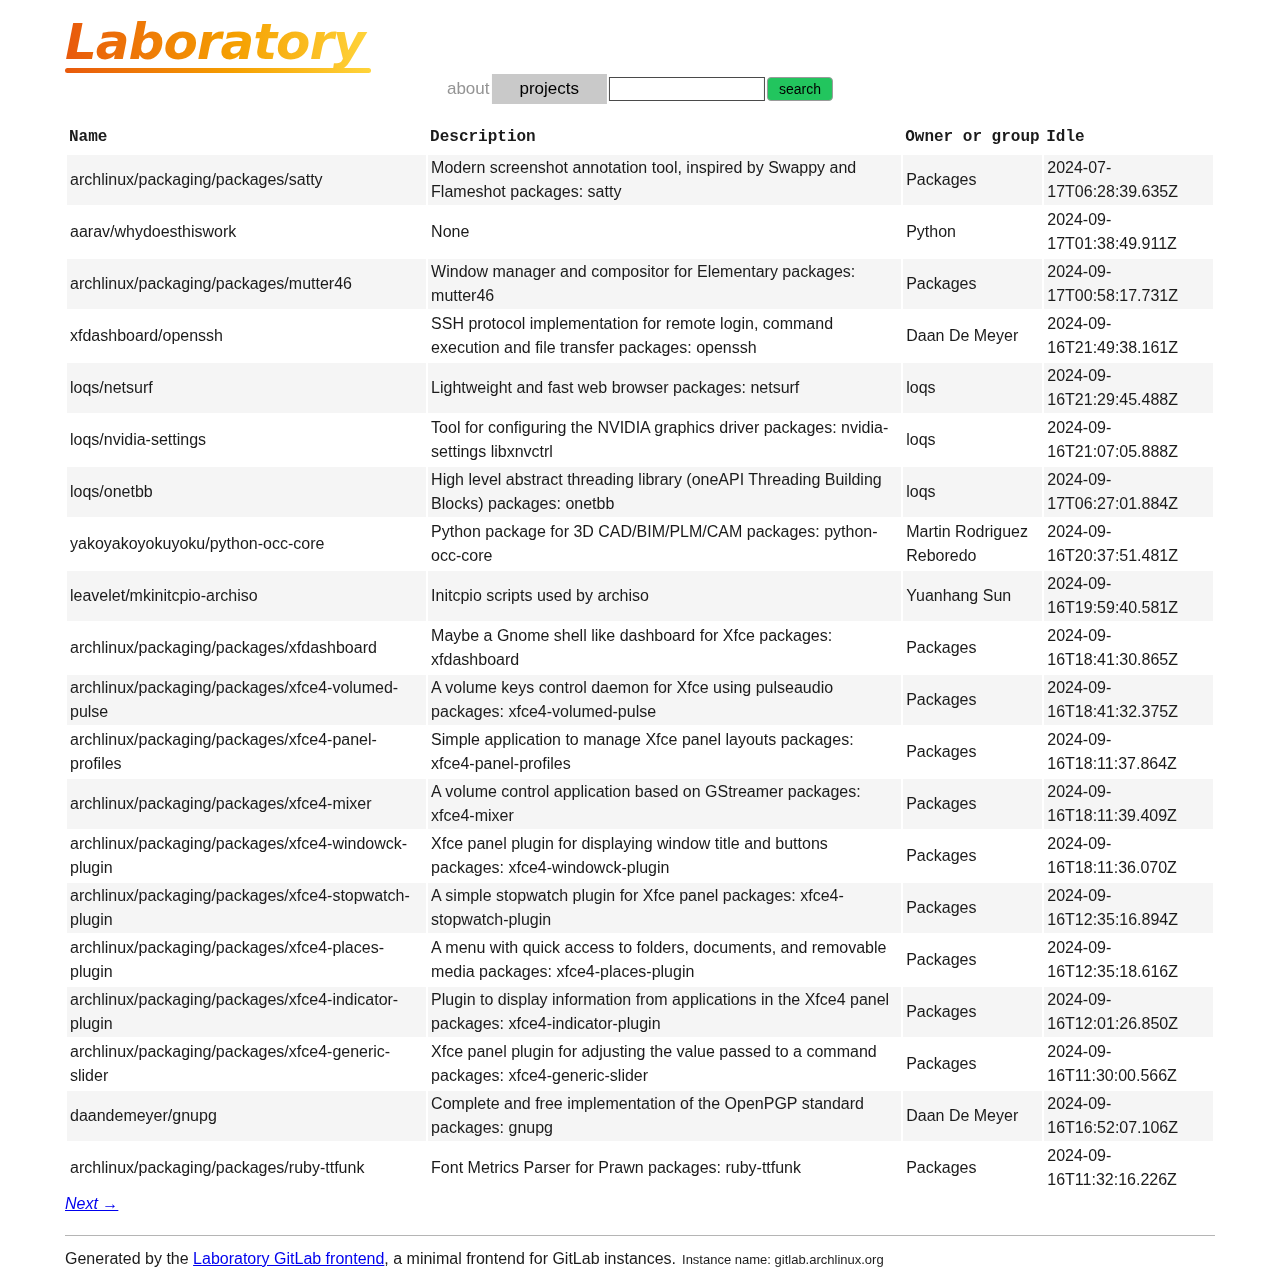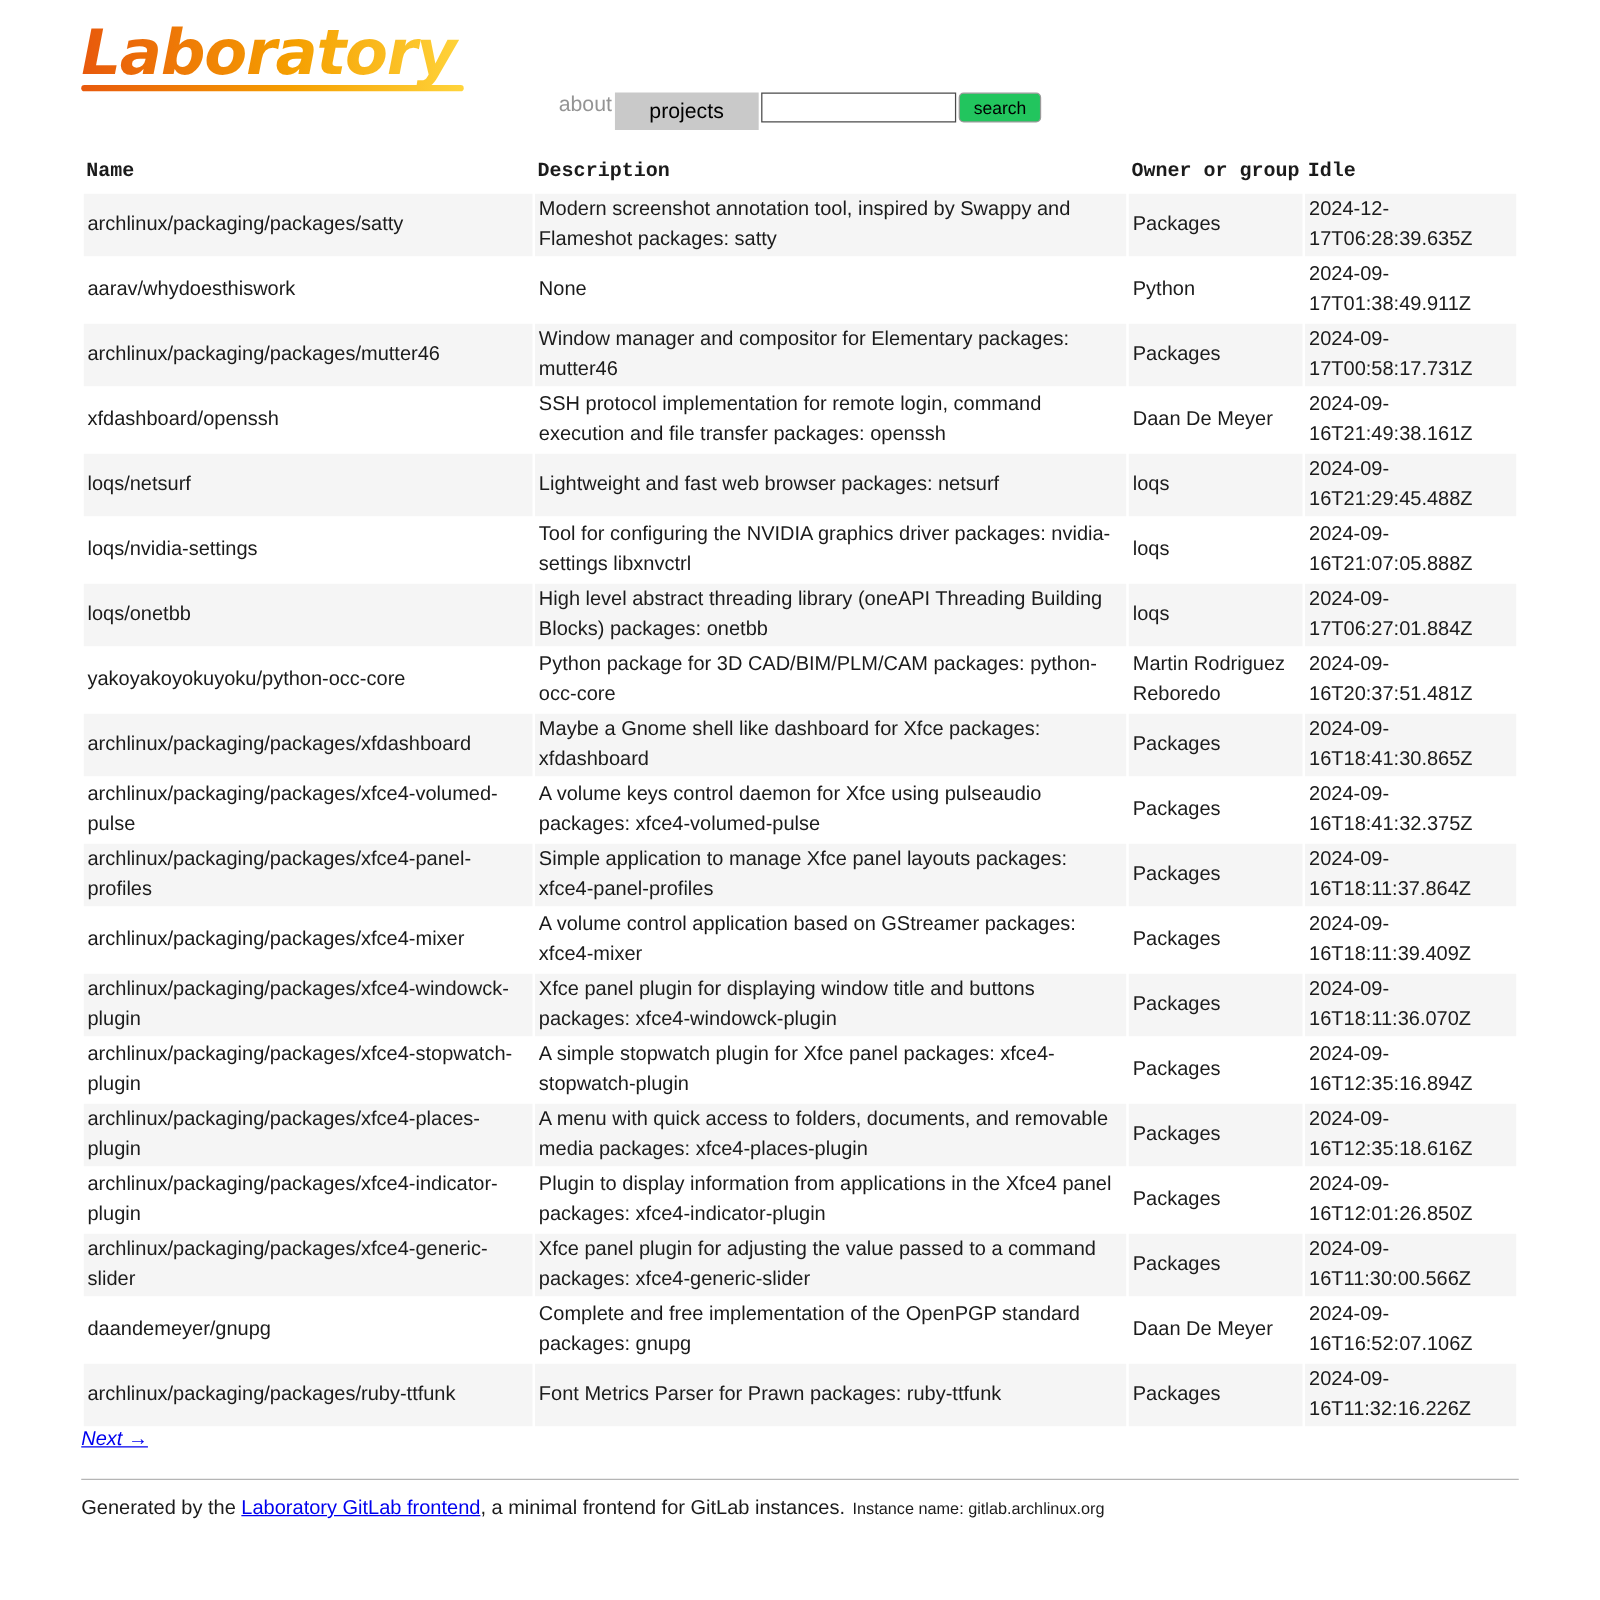--- a/index.html
+++ b/index.html
@@ -42,21 +42,21 @@
     border-radius:3px;
     margin-top:-4px;
     background:linear-gradient(90deg,var(--logo-gradient-start) 0%,var(--logo-gradient-mid) 55%,var(--logo-gradient-end) 100%);
   }
   .nav{
     position:absolute;
     left:50%;
     bottom:0;
     transform:translateX(-50%);
     display:flex;
-    align-items:flex-start;
+    align-items:center;
     gap:2px;
     white-space:nowrap;
   }
   .nav-about{color:#949494;text-decoration:none;font-size:17px;cursor:pointer;}
   .nav-projects{
     background:var(--projects-tab-bg);
     color:#000;
     text-decoration:none;
     font-size:17px;
     padding:5px 28px;
@@ -145,21 +145,21 @@
       <th>Description</th>
       <th>Owner or group</th>
       <th>Idle</th>
     </tr>
   </thead>
   <tbody>
   <tr>
     <td>archlinux/packaging/packages/satty</td>
     <td>Modern screenshot annotation tool, inspired by Swappy and Flameshot packages: satty</td>
     <td>Packages</td>
-    <td>2024-12-17T06:28:39.635Z</td>
+    <td>2024-07-17T06:28:39.635Z</td>
   </tr>
 
   <tr>
     <td>aarav/whydoesthiswork</td>
     <td>None</td>
     <td>Python</td>
     <td>2024-09-17T01:38:49.911Z</td>
   </tr>
 
   <tr>
@@ -197,20 +197,26 @@
     <td>2024-09-17T06:27:01.884Z</td>
   </tr>
 
   <tr>
     <td>yakoyakoyokuyoku/python-occ-core</td>
     <td>Python package for 3D CAD/BIM/PLM/CAM packages: python-occ-core</td>
     <td>Martin Rodriguez Reboredo</td>
     <td>2024-09-16T20:37:51.481Z</td>
   </tr>
 
+  <tr>
+    <td>leavelet/mkinitcpio-archiso</td>
+    <td>Initcpio scripts used by archiso</td>
+    <td>Yuanhang Sun</td>
+    <td>2024-09-16T19:59:40.581Z</td>
+  </tr>
 
   <tr>
     <td>archlinux/packaging/packages/xfdashboard</td>
     <td>Maybe a Gnome shell like dashboard for Xfce packages: xfdashboard</td>
     <td>Packages</td>
     <td>2024-09-16T18:41:30.865Z</td>
   </tr>
 
   <tr>
     <td>archlinux/packaging/packages/xfce4-volumed-pulse</td>

